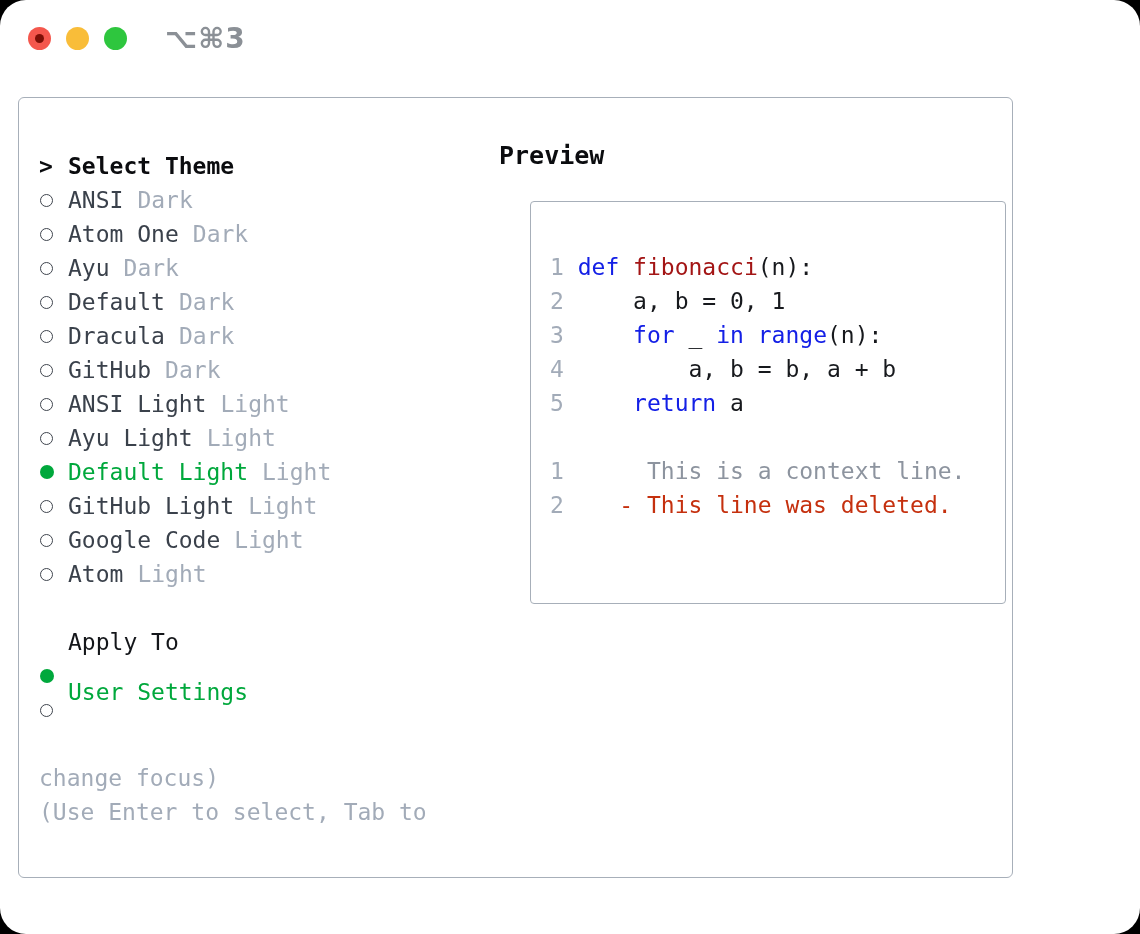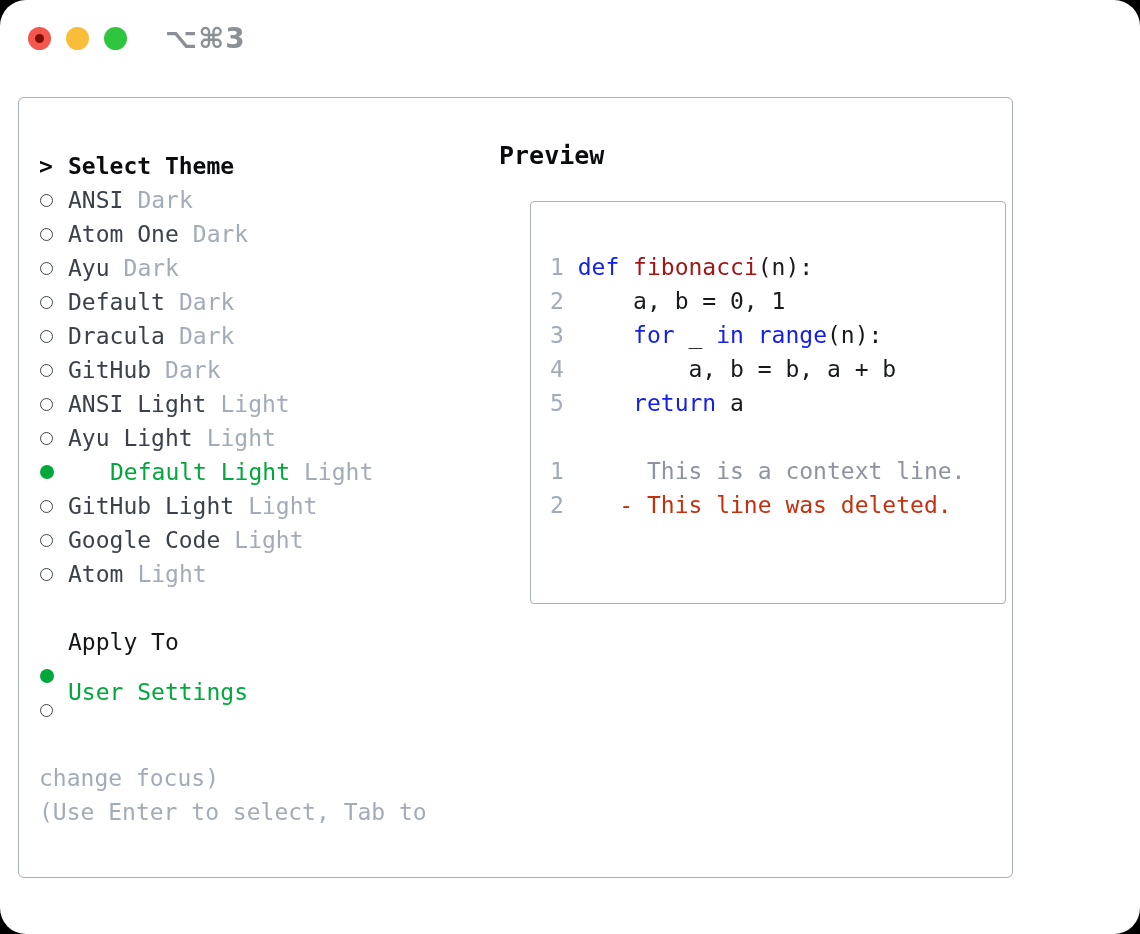--- a/index.html
+++ b/index.html
@@ -64,21 +64,21 @@
   }
   .prompt{font-weight:bold;color:var(--heading);}
   .dot{
     width:13px;height:13px;border-radius:50%;
     border:1.5px solid #3f454e;margin-left:1px;
   }
   .dot.filled{border:none;width:14px;height:14px;background:var(--accent-green);}
   .section-title{font-weight:bold;color:var(--heading);}
   .subsection-title{color:#14161a;}
   .tname{color:var(--text);}
-  .tname.selected{color:var(--accent-green);margin-left:42px;}
+  .tname.selected{color:var(--accent-green);}
   .tag{color:var(--muted);margin-left:14px;}
   .opt-label{color:var(--text);margin-top:32px;}
   .opt-label.selected{color:var(--accent-green);}
   .spacer{height:34px;}
   .hint{color:var(--muted);height:34px;line-height:34px;white-space:pre;}
   
   .preview-title{
     position:absolute;left:480px;top:41px;height:34px;line-height:34px;
     font-size:25px;font-weight:bold;color:var(--heading);
   }

